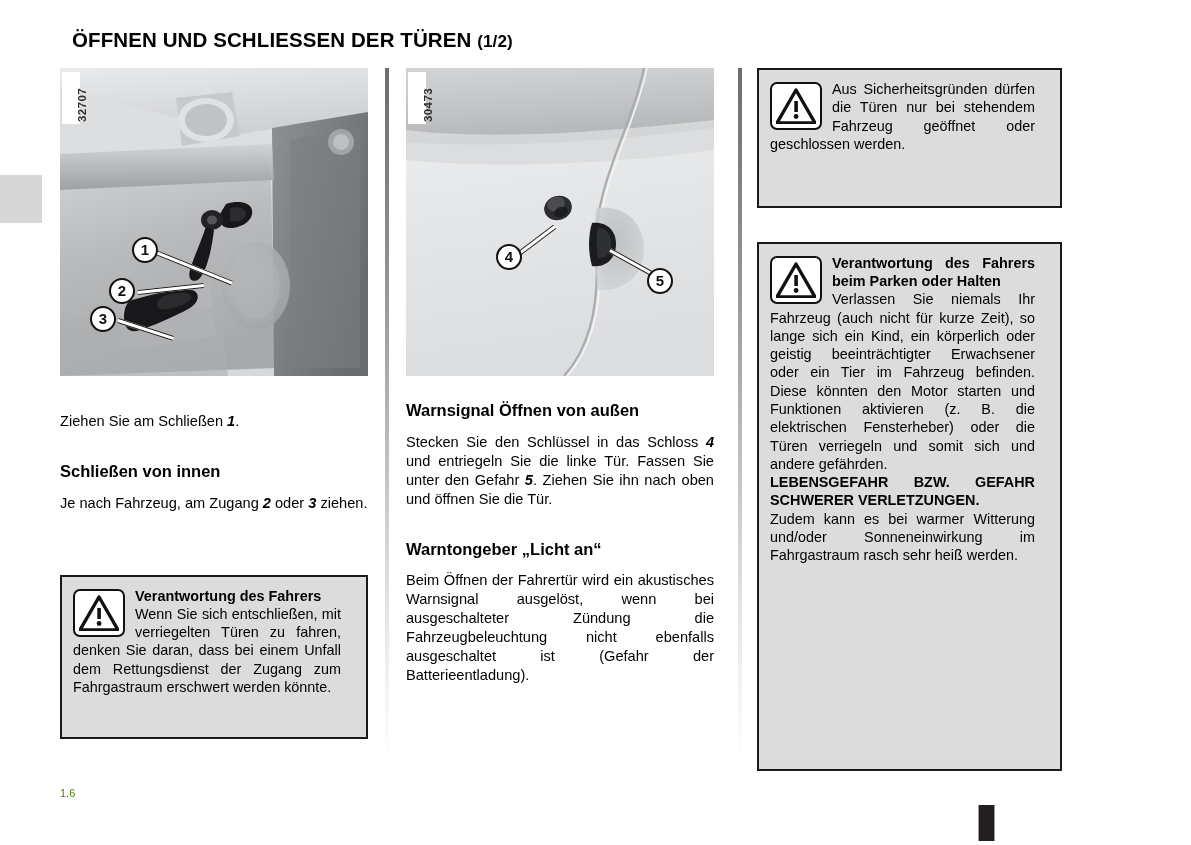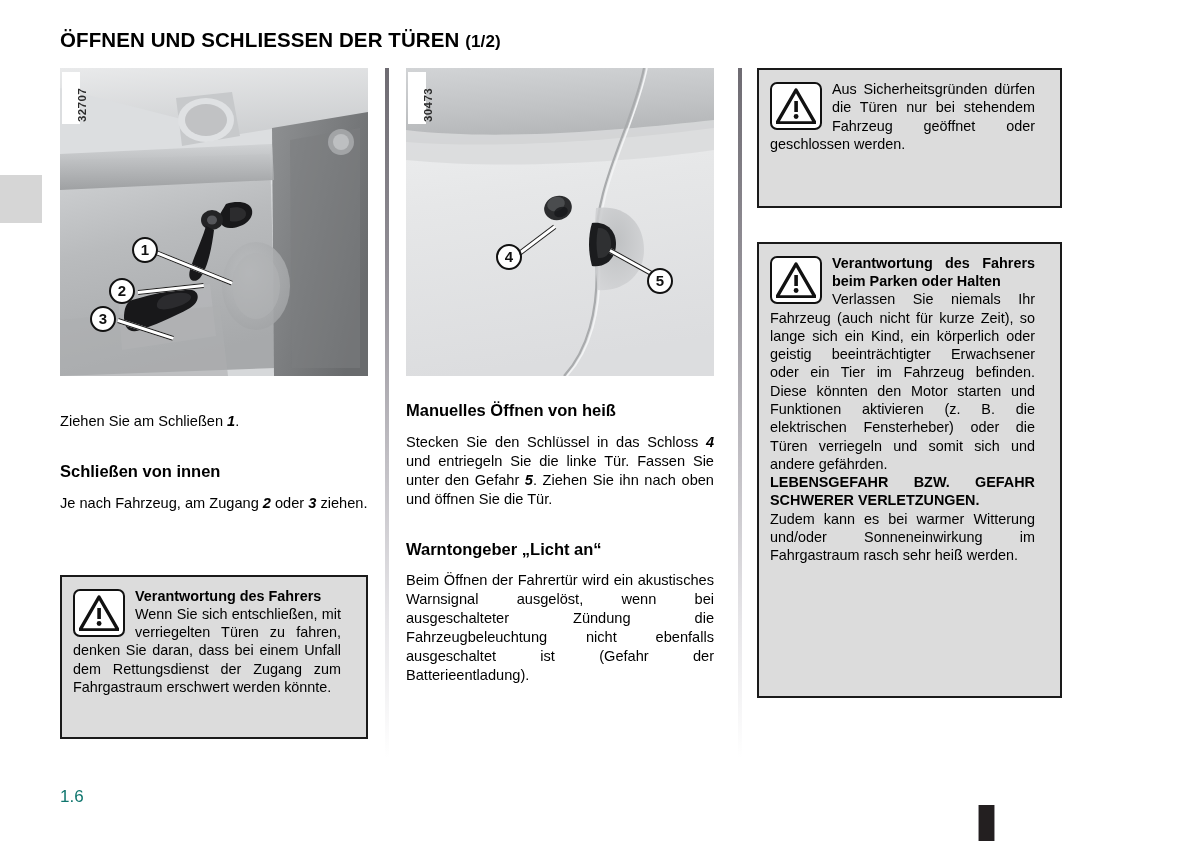--- a/index.html
+++ b/index.html
@@ -25,21 +25,21 @@
     left: 0;
     top: 175px;
     width: 42px;
     height: 48px;
     background: #d6d6d6;
   }
 
   
   .page-title {
     position: absolute;
-    left: 60px;
+    left: 72px;
     top: 28px;
     font-size: 20.5px;
     font-weight: bold;
     letter-spacing: 0.1px;
     white-space: nowrap;
   }
   .page-title .sub {
     font-size: 17px;
     font-weight: bold;
   }
@@ -174,22 +174,22 @@
     font-weight: bold;
     text-align: justify;
   }
   .clear { clear: both; }
 
   
   .folio {
     position: absolute;
     left: 60px;
     top: 787px;
-    font-size: 17px;
-    color: #0f766e;
+    font-size: 11px;
+    color: #4d7c0f;
   }
   .bottom-marker {
     position: absolute;
     left: 978px;
     top: 805px;
     width: 17px;
     height: 36px;
     background: #231f20;
     border-left: 1px solid #9a989a;
     border-right: 1px solid #9a989a;
@@ -356,21 +356,21 @@
 
       <div class="callout" style="left:90px; top:176px;">4</div>
       <div class="callout" style="left:241px; top:200px;">5</div>
 
       <div class="fig-id">
         <span>30473</span>
       </div>
     </div>
 
     <div class="sp-b"></div>
-    <h2 class="sec">Manuelles Öffnen von heiß</h2>
+    <h2 class="sec">Warnsignal Öffnen von außen</h2>
     <div class="sp-c"></div>
     <p class="body"><span>Stecken Sie den Schlüssel in das Schloss </span><b class="num">4</b><span> und entriegeln Sie die linke Tür. Fassen Sie unter den Gefahr </span><b class="num">5</b><span>. Ziehen Sie ihn nach oben und öffnen Sie die Tür.</span></p>
 
     <div class="sp-d"></div>
     <h2 class="sec">Warntongeber „Licht an“</h2>
     <div class="sp-c"></div>
     <p class="body">Beim Öffnen der Fahrertür wird ein akustisches Warnsignal ausgelöst, wenn bei ausgeschalteter Zündung die Fahrzeugbeleuchtung nicht ebenfalls ausgeschaltet ist (Gefahr der Batterieentladung).</p>
   </div>
 
   <div class="col col-right">
@@ -382,21 +382,21 @@
           <rect x="18.3" y="13" width="3.6" height="11" fill="#111111"></rect>
           <circle cx="20.1" cy="28.5" r="2.4" fill="#111111"></circle>
         </svg>
       </div>
       <p class="warn-text">Aus Sicherheitsgründen dürfen die Türen nur bei stehendem Fahrzeug geöffnet oder geschlossen werden.</p>
       <div class="clear"></div>
     </div>
 
     <div style="height:34px"></div>
 
-    <div class="warnbox" style="height:456px;">
+    <div class="warnbox" style="height:529px;">
       <div class="warn-tri">
         <svg width="40" height="36" viewBox="0 0 40 36">
           <polygon points="20,2 39,35 1,35" fill="none" stroke="#111111" stroke-width="3.4" stroke-linejoin="round"></polygon>
           <rect x="18.3" y="13" width="3.6" height="11" fill="#111111"></rect>
           <circle cx="20.1" cy="28.5" r="2.4" fill="#111111"></circle>
         </svg>
       </div>
       <p class="warn-title">Verantwortung des Fahrers beim Parken oder Halten</p>
       <p class="warn-text">Verlassen Sie niemals Ihr Fahrzeug (auch nicht für kurze Zeit), so lange sich ein Kind, ein körperlich oder geistig beeinträchtigter Erwachsener oder ein Tier im Fahrzeug befinden. Diese könnten den Motor starten und Funktionen aktivieren (z. B. die elektrischen Fensterheber) oder die Türen verriegeln und somit sich und andere gefährden.</p>
       <div class="clear"></div>

